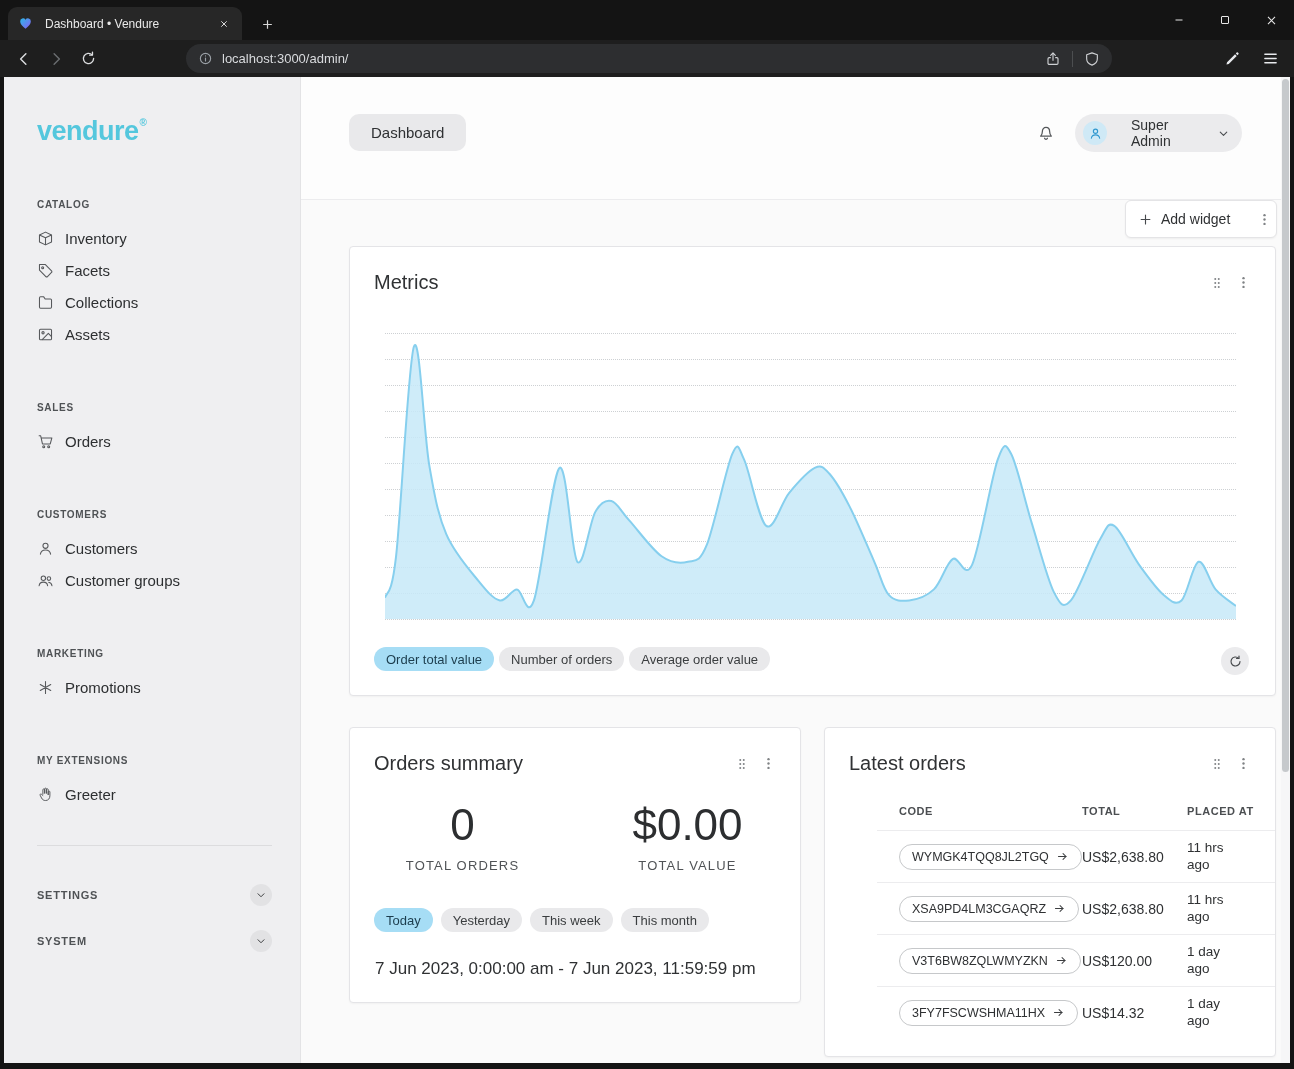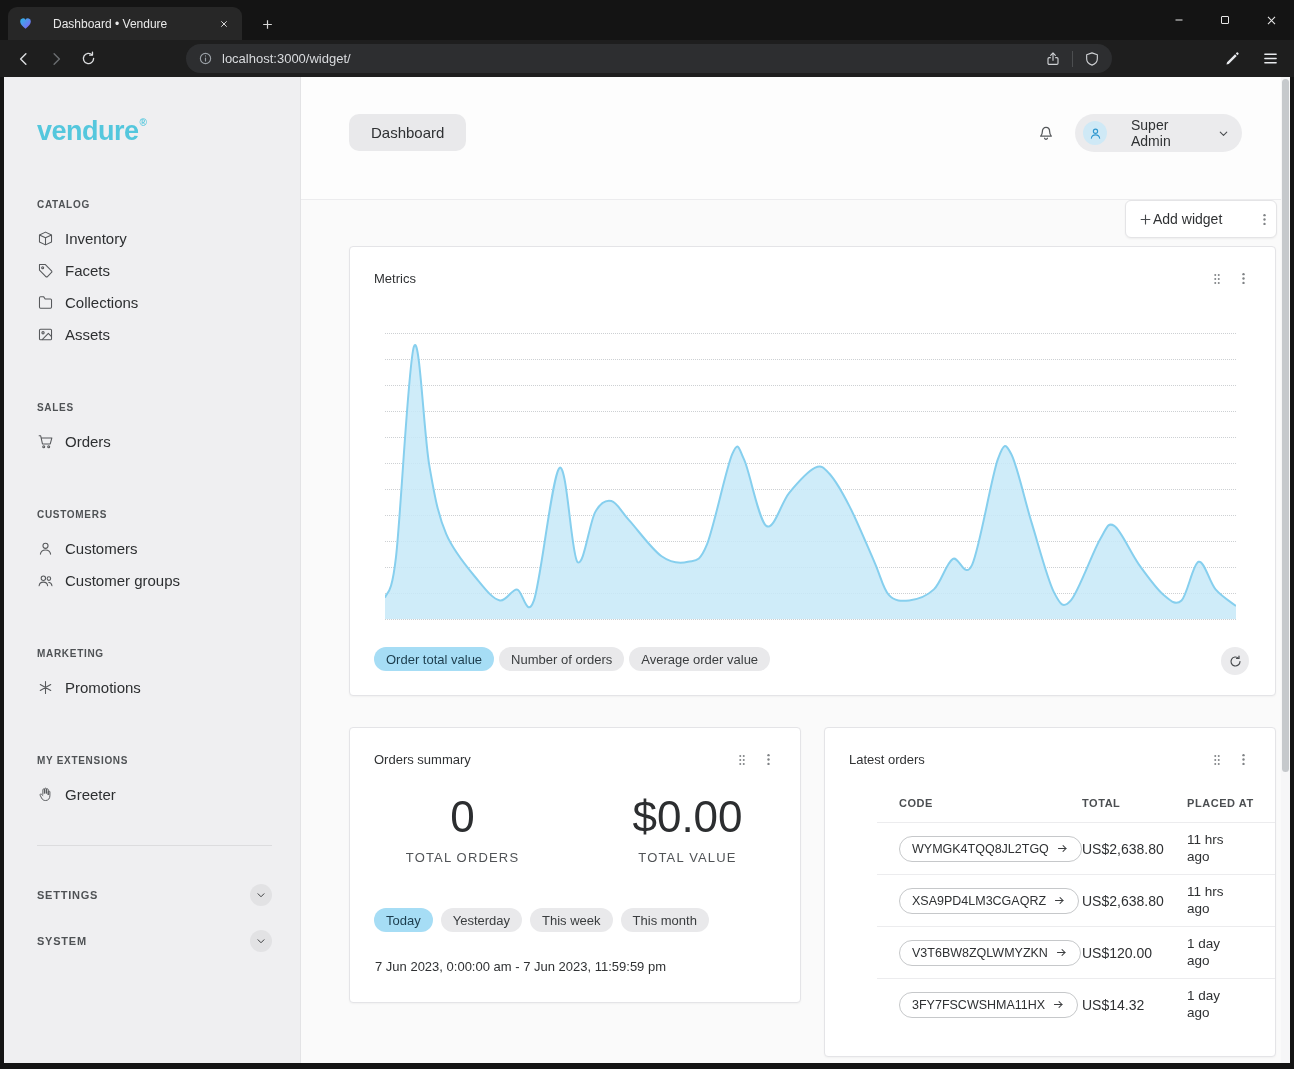--- a/index.html
+++ b/index.html
@@ -3,21 +3,21 @@
 <meta charset="utf-8">
 <style>
   *{box-sizing:border-box;margin:0;padding:0}
   html,body{width:1294px;height:1069px}
   body{font-family:"Liberation Sans",sans-serif;background:#141414;position:relative;overflow:hidden}
   svg{display:block}
   button{font-family:inherit;background:none;border:none;cursor:pointer}
 
   
   .tabstrip{position:absolute;top:0;left:0;right:0;height:40px;background:#141414}
-  .tab{position:absolute;left:8px;top:7px;width:234px;height:33px;background:#272727;border-radius:9px 9px 0 0;display:flex;align-items:center;gap:20px;padding:0 10px;cursor:pointer}
+  .tab{position:absolute;left:8px;top:7px;width:234px;height:33px;background:#272727;border-radius:9px 9px 0 0;display:flex;align-items:center;gap:12px;padding:0 10px;cursor:pointer}
   .tab-title{color:#e9e9e9;font-size:12px;white-space:nowrap;overflow:hidden;flex:1}
   .tab-close{width:17px;height:17px;display:flex;align-items:center;justify-content:center;border-radius:3px;color:#d8d8d8;cursor:pointer}
   .newtab{position:absolute;left:256px;top:13px;width:22px;height:22px;display:flex;align-items:center;justify-content:center;color:#d8d8d8;cursor:pointer}
   .win-controls{position:absolute;right:0;top:0;height:40px;display:flex}
   .win-btn{width:46px;height:40px;display:flex;align-items:center;justify-content:center;color:#e6e6e6}
   .navbar{position:absolute;top:40px;left:0;right:0;height:37px;background:#1e1e1e}
   .nav-left{position:absolute;left:8px;top:0;height:37px;display:flex;align-items:center}
   .nav-btn{width:32px;height:32px;display:flex;align-items:center;justify-content:center;border-radius:50%;color:#dcdee0}
   .nav-btn.disabled{color:#6b6e71;cursor:default}
   .addressbar{position:absolute;left:186px;top:4px;width:926px;height:29px;background:#2d2e30;border-radius:15px;display:flex;align-items:center;padding:0 12px;cursor:text}
@@ -47,46 +47,46 @@
   .main{flex:1;position:relative;background:#fafafa;overflow:hidden}
   .main-header{position:absolute;top:0;left:0;right:0;height:123px;background:#fdfdfd;border-bottom:1px solid #ececee}
   .page-pill{position:absolute;left:48px;top:37px;height:37px;padding:0 22px;background:#e9e9eb;border-radius:10px;display:flex;align-items:center;font-size:15px;font-weight:500;color:#2f3133;cursor:pointer}
   .bell-btn{position:absolute;top:38px;right:226px;width:36px;height:36px;border-radius:50%;display:flex;align-items:center;justify-content:center;color:#55585b}
   .user-pill{position:absolute;top:37px;right:48px;height:38px;width:167px;background:#ebebed;border-radius:19px;display:flex;align-items:center;gap:24px;padding:0 12px 0 8px;cursor:pointer}
   .avatar{width:24px;height:24px;border-radius:50%;background:#cfe9f6;display:flex;align-items:center;justify-content:center;color:#2f97cf;flex-shrink:0}
   .user-name{font-size:14px;color:#2f3133;flex:1}
   .user-caret{color:#4a4d50}
 
   .add-widget-box{position:absolute;top:123px;right:13px;width:152px;height:38px;background:#fff;border:1px solid #e4e4e6;border-radius:6px;box-shadow:0 1px 2px rgba(0,0,0,.05);display:flex;align-items:center;padding:0 4px 0 12px}
-  .add-widget-btn{display:flex;align-items:center;font-size:14px;color:#2f3133;flex:1}
+  .add-widget-btn{display:flex;align-items:center;gap:8px;font-size:14px;color:#2f3133;flex:1}
   .tool-icon{color:#7f8285}
 
   .card{position:absolute;background:#fff;border:1px solid #e4e4e7;border-radius:4px;box-shadow:0 1px 2px rgba(0,0,0,.04)}
   .card-head{display:flex;align-items:center;padding:24px 24px 0}
-  .card-title{font-size:13px;color:#303234}
+  .card-title{font-size:20px;color:#303234}
   .card-tools{margin-left:auto;display:flex;align-items:center;gap:12px;color:#828588}
 
   
   .metrics-card{left:48px;top:169px;width:927px;height:450px}
   .chart-wrap{position:absolute;left:35px;right:39px;top:86px;height:286px}
   .gridline{position:absolute;left:0;right:0;border-top:1px dotted #cdd0d3;height:0}
   .chart-svg{position:absolute;inset:0;width:100%;height:100%}
   .chip-row{position:absolute;left:24px;bottom:24px;display:flex;gap:5px}
   .chip{height:24px;padding:0 12px;border-radius:12px;background:#e9e9eb;color:#3a3d3f;font-size:13px;display:flex;align-items:center}
   .chip.active{background:#a6ddf5;color:#1c3d4d}
   .refresh-btn{position:absolute;right:26px;bottom:20px;width:28px;height:28px;border-radius:50%;background:#ebebed;display:flex;align-items:center;justify-content:center;color:#46494c}
 
   
   .summary-card{left:48px;top:650px;width:452px;height:276px}
   .stats-row{display:flex;margin-top:26px}
   .stat{flex:1;text-align:center}
   .stat-value{font-size:44px;color:#2c2e30;line-height:1.1}
   .stat-label{margin-top:9px;font-size:13px;letter-spacing:.09em;color:#505356}
   .summary-chips{position:absolute;left:24px;top:180px;display:flex;gap:8px}
-  .period{position:absolute;left:25px;top:231px;font-size:13px;color:#2f3133}
+  .period{position:absolute;left:25px;top:231px;font-size:17px;color:#2f3133}
 
   
   .orders-card{left:523px;top:650px;width:452px;height:330px;overflow:hidden}
   .orders-table{margin:30px 0 0 52px}
   .otr{display:grid;grid-template-columns:183px 105px 80px;align-items:center;padding-left:22px}
   .otr.head{padding-bottom:13px}
   .oth{font-size:11px;font-weight:700;letter-spacing:.05em;color:#4b4e51;white-space:nowrap;overflow:hidden}
   .otr.row{border-top:1px solid #ececee;height:52px}
   .code-pill{display:inline-flex;align-items:center;gap:7px;height:26px;padding:0 12px;border:1px solid #c6c8ca;border-radius:13px;background:#fff;font-size:12.5px;color:#2f3133;width:max-content}
   .code-pill .arr{color:#3c3e40}
@@ -160,21 +160,21 @@
           <path d="M17.6 3.2v4h-4"></path>
         </svg>
     </button>
   </div>
   <div class="addressbar">
     <svg width="15" height="15" viewBox="0 0 24 24" stroke="#9aa0a6" stroke-width="1.8" fill="none" stroke-linecap="round">
         <circle cx="12" cy="12" r="8.2"></circle>
         <path d="M12 11.2v4.8"></path>
         <path d="M12 7.8v.2"></path>
       </svg>
-    <span class="url">localhost:3000/widget/</span>
+    <span class="url">localhost:3000/admin/</span>
     <span class="ab-right">
       <svg width="16" height="16" viewBox="0 0 24 24" stroke="currentColor" stroke-width="1.7" fill="none" stroke-linecap="round" stroke-linejoin="round">
           <path d="M12 14V3.5"></path>
           <path d="m8.5 6.5 3.5-3.5 3.5 3.5"></path>
           <path d="M8 10H6.3a1.8 1.8 0 0 0-1.8 1.8v6.4A1.8 1.8 0 0 0 6.3 20h11.4a1.8 1.8 0 0 0 1.8-1.8v-6.4A1.8 1.8 0 0 0 17.7 10H16"></path>
         </svg>
       <span class="ab-div"></span>
       <svg width="16" height="16" viewBox="0 0 24 24" stroke="currentColor" stroke-width="1.7" fill="none" stroke-linejoin="round">
           <path d="M12 2.8 20 5.6v6.2c0 4.6-3.2 7.8-8 9.4-4.8-1.6-8-4.8-8-9.4V5.6Z"></path>
         </svg>

